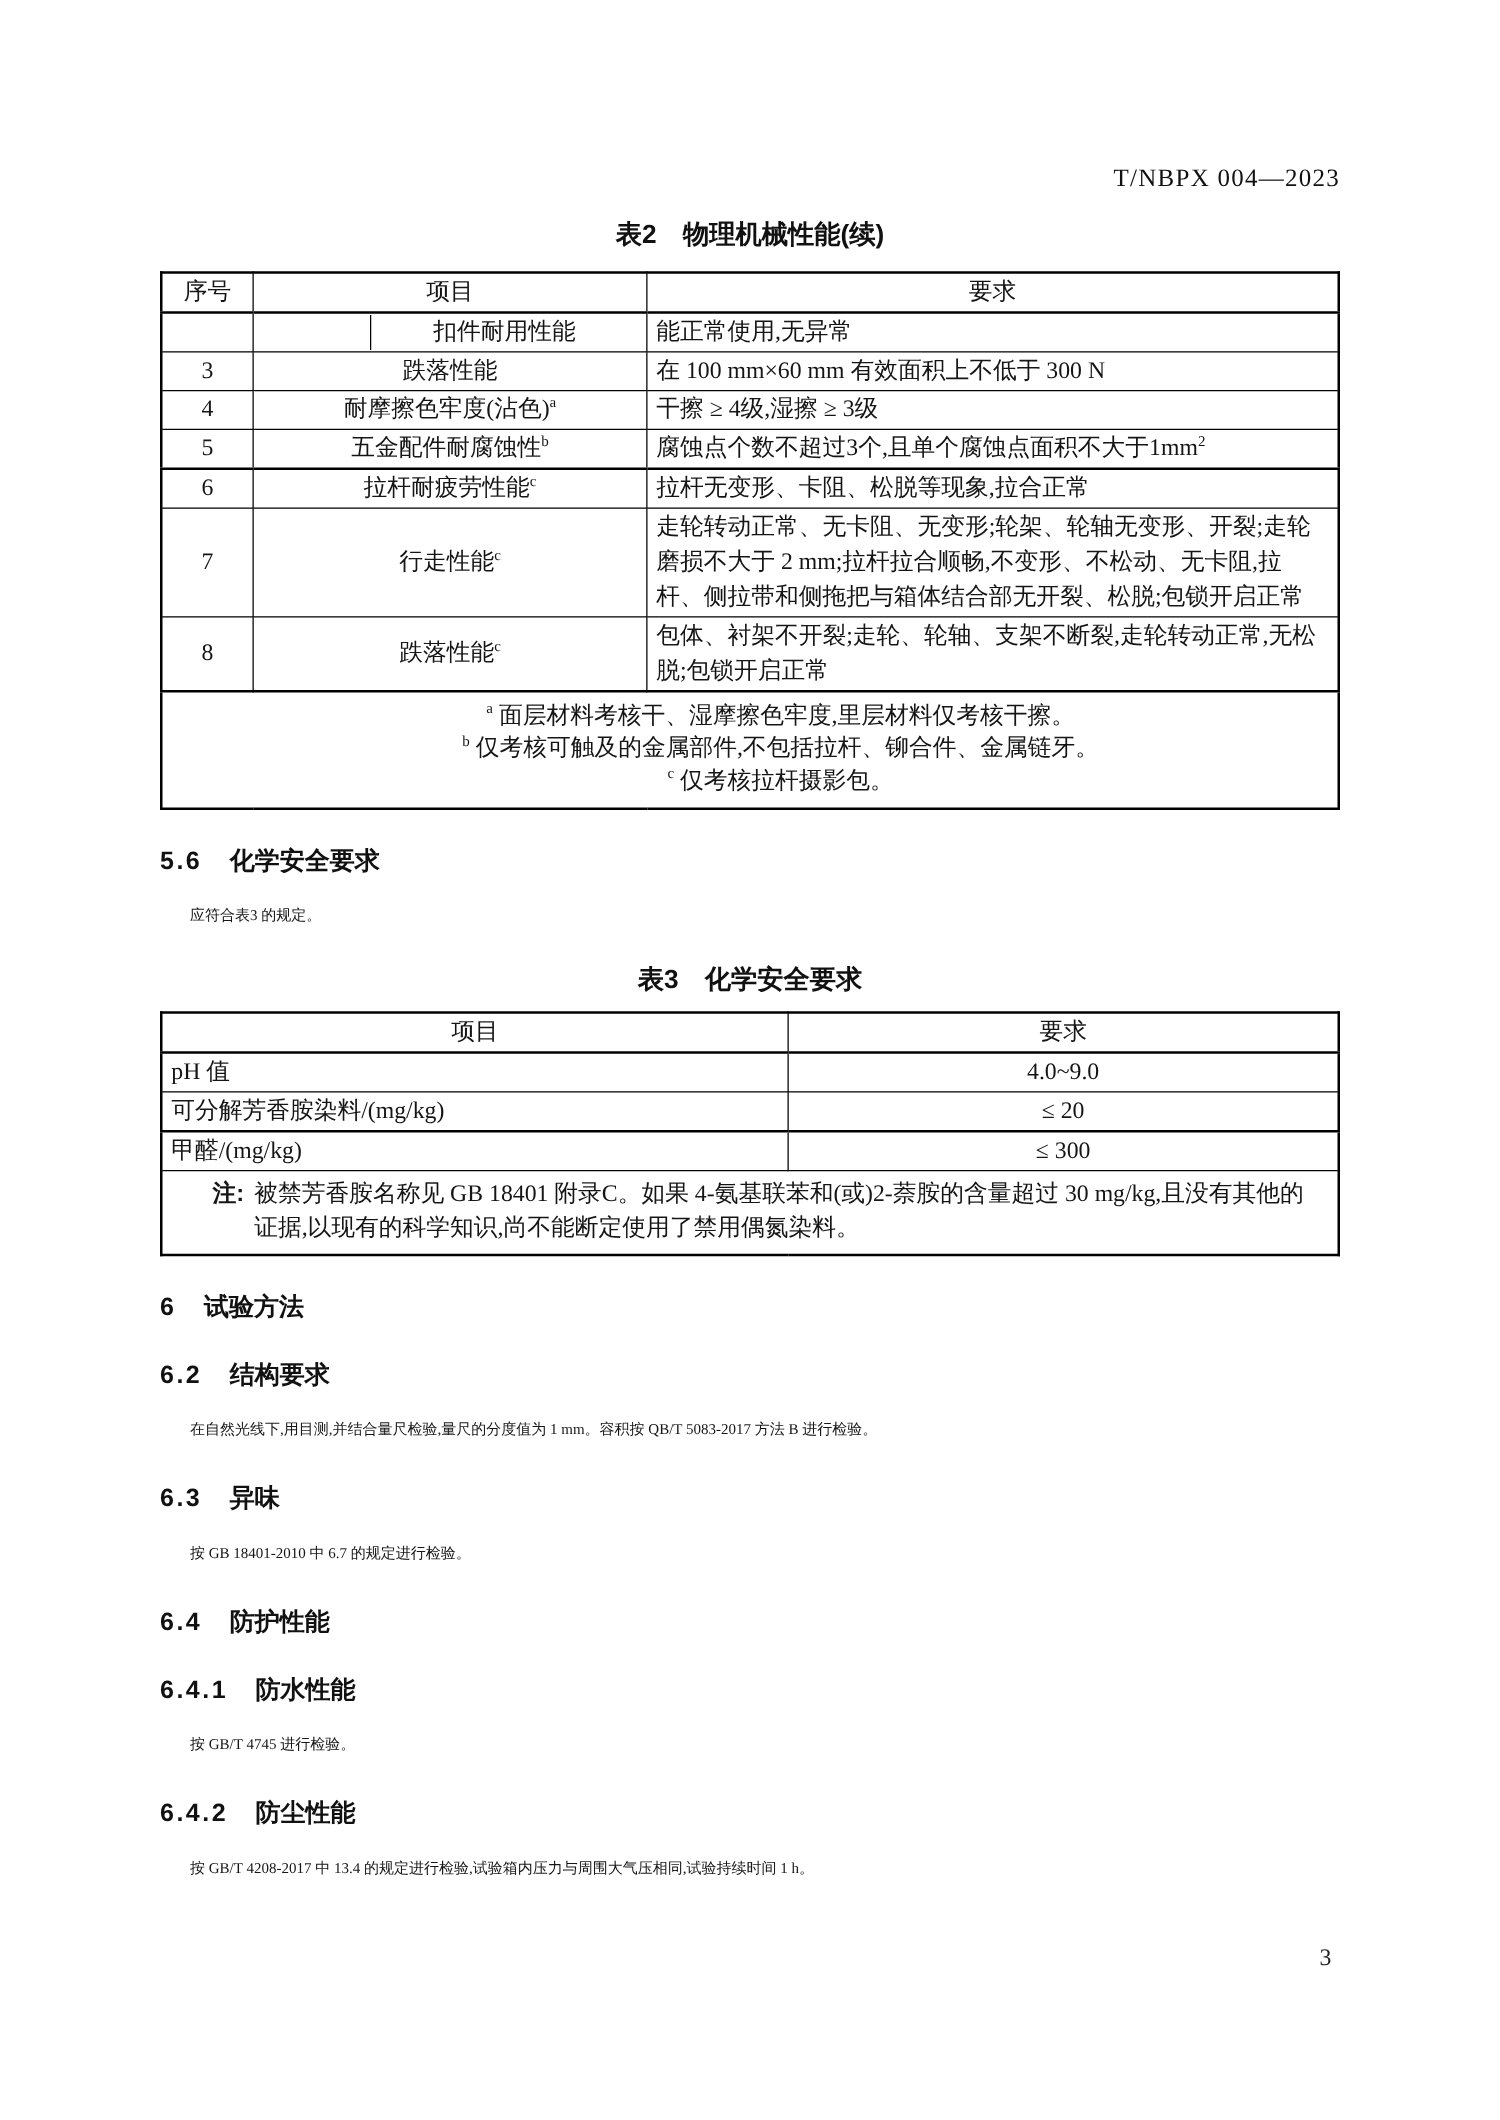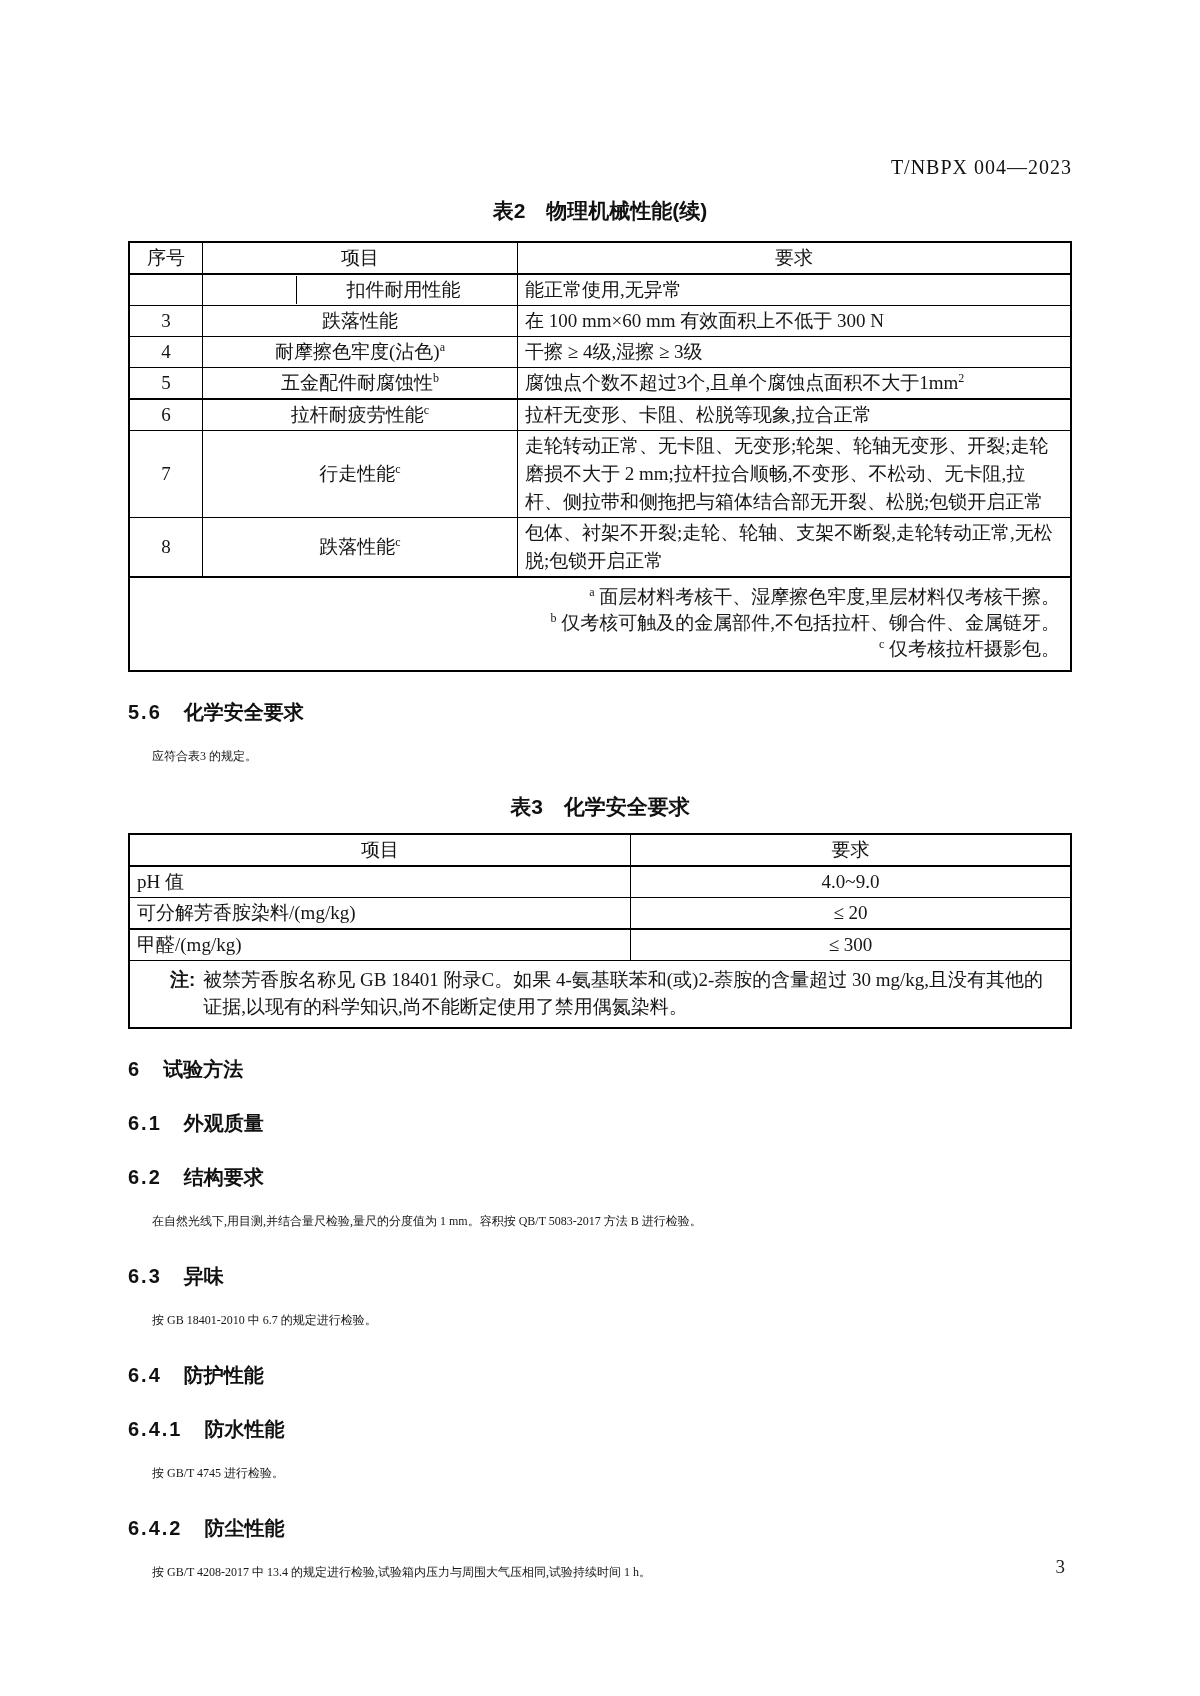--- a/index.html
+++ b/index.html
@@ -6,21 +6,21 @@
   .page{
     position:relative;
     width:1200px;height:1696px;
     background:#ffffff;
     color:#1a1a1a;
     font-family:"Liberation Serif","DejaVu Serif",serif;
     overflow:hidden;
   }
   .content{
     position:absolute;
-    left:128px;top:156px;
+    left:128px;top:132px;
     width:944px;
   }
   .header-ref{
     text-align:right;
     font-size:20px;
     letter-spacing:1px;
     font-family:"Liberation Serif","DejaVu Serif",serif;
     color:#111;
   }
   .tbl-title{
@@ -59,21 +59,21 @@
   .c-req{text-align:left;}
   table.t2 td{height:26px;}
   table.t2 tbody tr:nth-child(5) td{border-top:2px solid #000;}
   td.subsplit{padding:0;margin-left:18px;}
   .subwrap{display:flex;align-items:stretch;height:100%;min-height:28px;}
   .subspacer{width:86px;border-right:1px solid #000;}
   .sublabel{flex:1;display:flex;align-items:center;justify-content:center;}
   tr.footrow td{
     border-top:2px solid #000;
     padding:6px 10px 8px 59px;
-    text-align:right;
+    text-align:center;
     height:auto;
   }
   .fnote{line-height:26px;}
   sup{font-size:12px;line-height:0;}
   
   table.t3 .c-item3{width:486px;text-align:left;}
   table.t3 .c-req3{text-align:center;}
   table.t3 td{height:25px;}
   table.t3 tbody tr:nth-child(3) td{border-top:2px solid #000;}
   tr.noterow td{
@@ -216,21 +216,20 @@
                 <span class="notelabel">注:</span>
                 <span class="notetext">被禁芳香胺名称见 GB 18401 附录C。如果 4-氨基联苯和(或)2-萘胺的含量超过 30 mg/kg,且没有其他的证据,以现有的科学知识,尚不能断定使用了禁用偶氮染料。</span>
               </div>
             </td>
           </tr>
         </tbody>
     </table>
 
     <div class="blocks">
         <div class="sec-h"><span class="num">6</span><span>试验方法</span></div>
-        <div class="sec-h"><span class="num">6.1</span><span>外观质量</span></div>
         <div class="sec-h"><span class="num">6.2</span><span>结构要求</span></div>
         <p class="sec-p">在自然光线下,用目测,并结合量尺检验,量尺的分度值为 1 mm。容积按 QB/T 5083-2017 方法 B 进行检验。</p>
         <div class="sec-h"><span class="num">6.3</span><span>异味</span></div>
         <p class="sec-p">按 GB 18401-2010 中 6.7 的规定进行检验。</p>
         <div class="sec-h"><span class="num">6.4</span><span>防护性能</span></div>
         <div class="sec-h"><span class="num">6.4.1</span><span>防水性能</span></div>
         <p class="sec-p">按 GB/T 4745 进行检验。</p>
         <div class="sec-h"><span class="num">6.4.2</span><span>防尘性能</span></div>
         <p class="sec-p">按 GB/T 4208-2017 中 13.4 的规定进行检验,试验箱内压力与周围大气压相同,试验持续时间 1 h。</p>
       </div>

